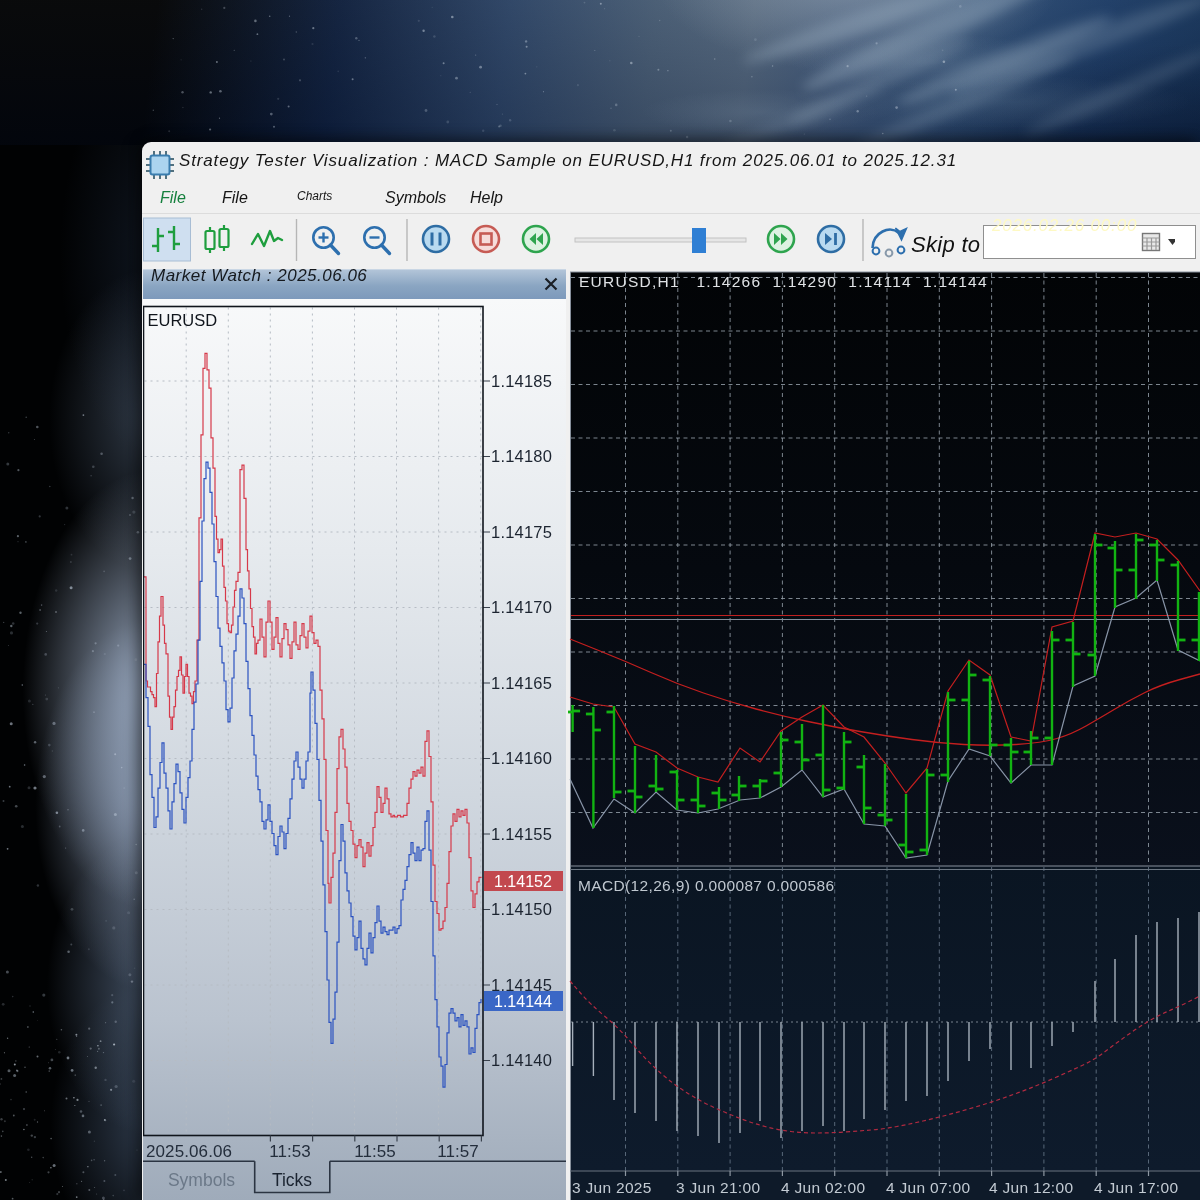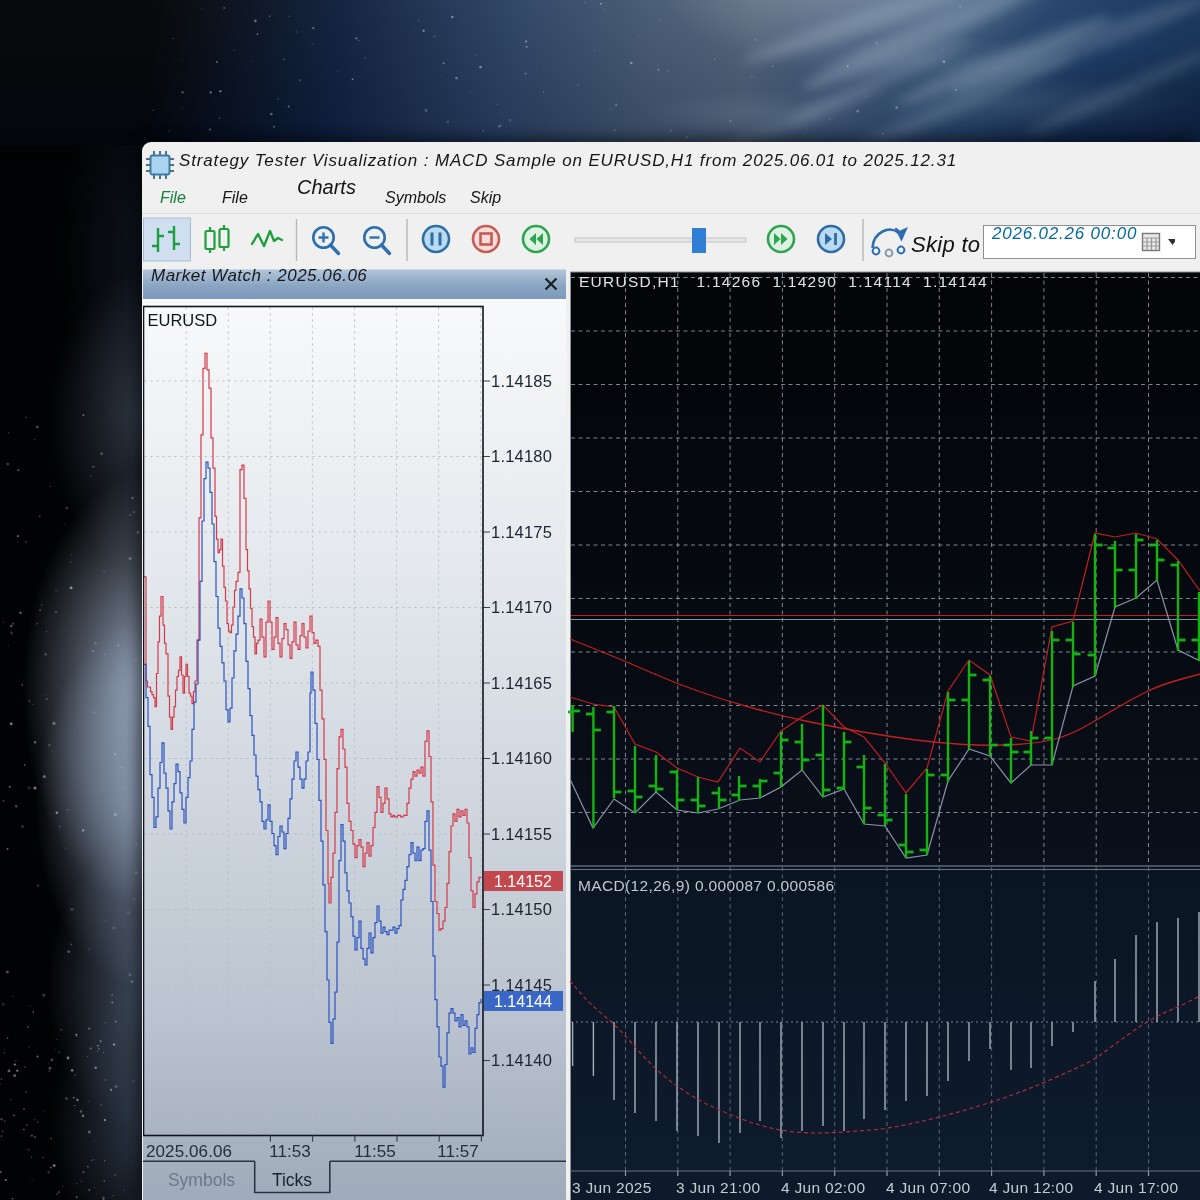--- a/index.html
+++ b/index.html
@@ -351,23 +351,23 @@
       <line x1="1" y1="21" x2="6" y2="21"></line>
 <line x1="24" y1="9" x2="29" y2="9"></line>
       <line x1="24" y1="15" x2="29" y2="15"></line>
       <line x1="24" y1="21" x2="29" y2="21"></line>
 </g>
 <rect x="5.5" y="5.5" width="19" height="19" rx="2" fill="#abd4ef" stroke="#3a7dae" stroke-width="2"></rect>
 </svg>
 <div class="t" style="left:179px;top:151px;font-size:17px;color:#151515;letter-spacing:0.85px">Strategy Tester Visualization : MACD Sample on EURUSD,H1 from 2025.06.01 to 2025.12.31</div>
 <div class="t" style="left:160px;top:189px;font-size:16px;color:#15803d">File</div>
 <div class="t" style="left:222px;top:189px;font-size:16px;color:#151515">File</div>
-<div class="t" style="left:297px;top:176px;font-size:20px;color:#151515">Charts</div>
+<div class="t" style="left:297px;top:189px;font-size:12px;color:#151515">Charts</div>
 <div class="t" style="left:385px;top:189px;font-size:16px;color:#151515">Symbols</div>
-<div class="t" style="left:470px;top:189px;font-size:16px;color:#151515">Skip</div>
+<div class="t" style="left:470px;top:189px;font-size:16px;color:#151515">Help</div>
 <svg width="1058" height="55" viewBox="0 0 1058 55" style="position:absolute;left:142px;top:213px">
     <rect width="1058" height="55" fill="#f0f0f0"></rect>
     <line x1="0" y1="0.5" x2="1058" y2="0.5" stroke="#dcdcdc"></line>
     <rect x="1.5" y="5" width="47" height="43" fill="#cfdff0" stroke="#a8bdd4"></rect>
     <g stroke="#1e9e3e" stroke-width="2.4" fill="none">
       <path d="M16,15 V39 M10,33 H16 M16,23 H22"></path>
       <path d="M32,13 V37 M26,19 H32 M32,31 H38"></path>
     </g>
     <g stroke="#1e9e3e" stroke-width="2.2" fill="none">
       <path d="M68,14 V18 M68,36 V40"></path>
@@ -401,21 +401,21 @@
     <path d="M683,20 L690,26 L683,32 Z" fill="#2e6da4"></path>
     <line x1="693.5" y1="20" x2="693.5" y2="32" stroke="#2e6da4" stroke-width="2.8"></line>
     <path d="M730.5,35 C 731,19 748,12 757,20" fill="none" stroke="#2d6fae" stroke-width="2.6"></path>
     <path d="M753.5,15 L759.5,27 L764.5,15.5 L758,18.5 Z" fill="#2d6fae" stroke="#2d6fae" stroke-width="1.4"></path>
     <circle cx="734" cy="38" r="3.4" fill="none" stroke="#2d6fae" stroke-width="2"></circle>
     <circle cx="747" cy="40" r="3.4" fill="none" stroke="#8899aa" stroke-width="2"></circle>
     <circle cx="759" cy="37" r="3.4" fill="none" stroke="#2d6fae" stroke-width="2"></circle>
   </svg>
 <div class="t" style="left:911px;top:232px;font-size:22px;color:#111;letter-spacing:0.3px">Skip to</div>
 <div class="t" style="left:983px;top:225px;width:213px;height:34px;background:#fff;border:1px solid #8f8f8f"></div>
-<div class="t" style="left:992px;top:224px;font-size:17px;color:#0369a1;letter-spacing:0.8px">2026.02.26 00:00</div>
+<div class="t" style="left:992px;top:216px;font-size:17px;color:#fef9c3;letter-spacing:0.8px">2026.02.26 00:00</div>
 <svg width="34" height="24" viewBox="0 0 34 24" style="position:absolute;left:1141px;top:231px">
 <rect x="1.5" y="2.5" width="17" height="17" fill="#e8e8e8" stroke="#777" stroke-width="1.4"></rect>
 <path d="M1.5,7 H18.5 M6,7 V19 M10.5,7 V19 M15,7 V19 M1.5,11 H18.5 M1.5,15 H18.5" stroke="#999" stroke-width="1.2" fill="none"></path>
 <path d="M27,8 L36,8 L31.5,14 Z" fill="#333"></path>
 </svg>
 <div class="t" style="left:143px;top:269px;width:423px;height:30px;background:linear-gradient(180deg,#b2c4d8,#8aa5c2 55%,#7d99bb);border-top:1px solid #c9d6e4"></div>
 <div class="t" style="left:151px;top:266px;font-size:17px;color:#15191e;letter-spacing:0.5px">Market Watch : 2025.06.06</div>
 <svg width="16" height="16" viewBox="0 0 16 16" style="position:absolute;left:543px;top:276px">
 <path d="M2.5,2.5 L13.5,13.5 M13.5,2.5 L2.5,13.5" stroke="#1a1f26" stroke-width="2.2"></path>
 </svg>

